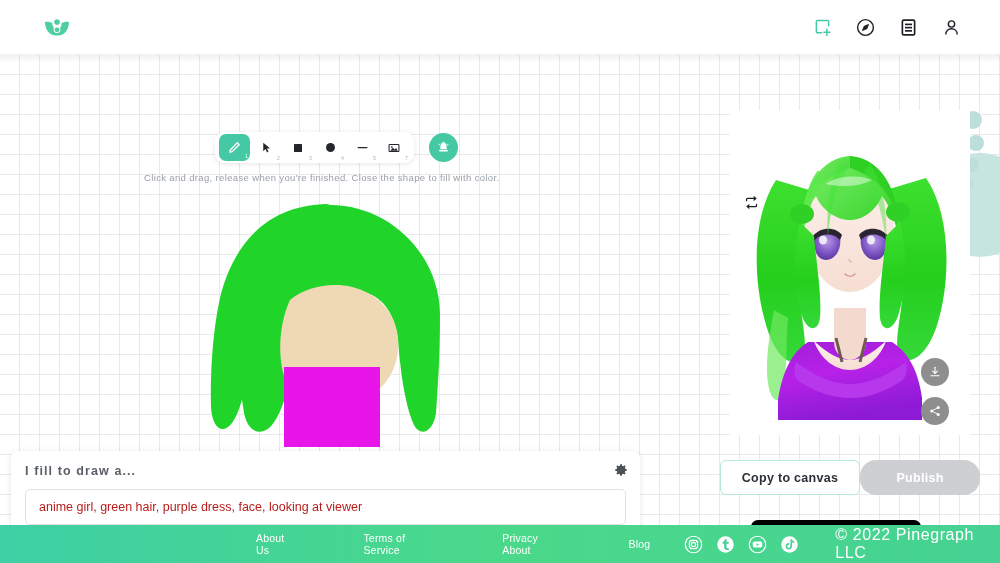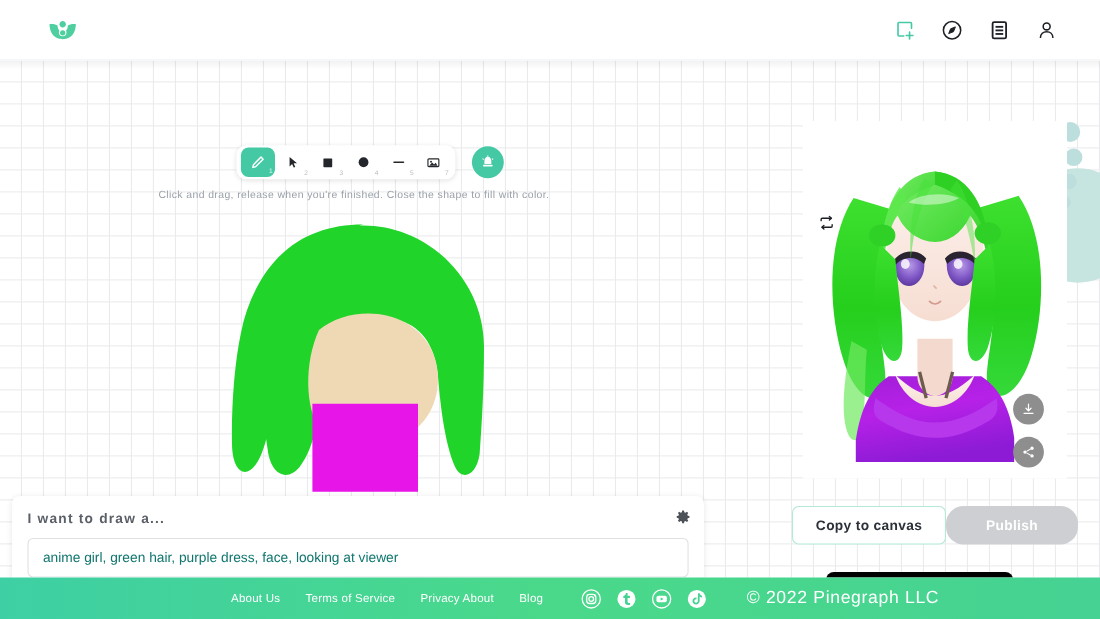--- a/index.html
+++ b/index.html
@@ -81,21 +81,21 @@
   .prompt-title {
     font-size: 12.5px; font-weight: bold; color: #5b6068; letter-spacing: 1.1px;
   }
   .gear-btn {
     position: absolute; right: 12px; top: 12px; width: 14px; height: 14px;
     cursor: pointer; display:flex; align-items:center; justify-content:center;
   }
   .prompt-input {
     margin-top: 11px; width: 601px; height: 36px;
     border: 1px solid #dfe1e5; border-radius: 5px;
-    font-family: "Liberation Sans", sans-serif; font-size: 12.5px; color: #0f766e;
+    font-family: "Liberation Sans", sans-serif; font-size: 12.5px; color: #b91c1c;
     padding: 0 13px; outline: none; background: #fff;
   }
 
   
   .result-panel { position: absolute; left: 700px; top: 55px; width: 300px; height: 470px; z-index: 10; }
   .deco { position: absolute; right: 0; top: 0; width: 140px; height: 170px; overflow: hidden; }
   .result-img-box {
     position: absolute; left: 30px; top: 0px; width: 240px; height: 325px;
     overflow: hidden; background: #ffffff;
   }
@@ -134,21 +134,21 @@
   }
 
   
   .footer {
     position: absolute; left: 0; top: 525px; width: 1000px; height: 38px;
     background: linear-gradient(90deg, #3ecfa4 0%, #4ad98a 50%, #45d293 100%);
     display: flex; align-items: center; z-index: 50;
   }
   .footer-links { display: flex; align-items: center; gap: 23px; margin-left: 210px; }
   .footer-links a {
-    color: #ffffff; font-size: 10.5px; text-decoration: none; letter-spacing: .2px; cursor: pointer;
+    color: #ffffff; font-size: 10.5px; text-decoration: none; letter-spacing: .2px; cursor: pointer; margin-left: 46px;
   }
   .footer-social { display: flex; align-items: center; gap: 13px; margin-left: 34px; }
   .soc { width: 19px; height: 19px; cursor: pointer; display:flex; align-items:center; justify-content:center;}
   .copyright {
     margin-left: 36px; color: #ffffff; font-size: 16px; letter-spacing: .6px;
   }
 </style>
 </head>
 <body>
 
@@ -406,21 +406,21 @@
         <button class="publish-btn">Publish</button>
       </div>
 
       <div class="gplay">
         
         
       </div>
     </div>
 
     <div class="prompt-panel">
-      <div class="prompt-title">I want to draw a...</div>
+      <div class="prompt-title">I fill to draw a...</div>
       <div class="gear-btn">
         <svg width="14" height="14" viewBox="0 0 24 24" fill="#4d5158">
           <path d="M12 8.4 A3.6 3.6 0 1 0 12 15.6 A3.6 3.6 0 1 0 12 8.4 Z M12 10.4 A1.6 1.6 0 1 1 12 13.6 A1.6 1.6 0 1 1 12 10.4 Z"></path>
           <path d="M10.6 2 h2.8 l.5 2.6 1.9 .8 2.2-1.5 2 2 -1.5 2.2 .8 1.9 2.6 .5 v2.8 l-2.6 .5 -.8 1.9 1.5 2.2 -2 2 -2.2-1.5 -1.9 .8 -.5 2.6 h-2.8 l-.5-2.6 -1.9-.8 -2.2 1.5 -2-2 1.5-2.2 -.8-1.9 -2.6-.5 v-2.8 l2.6-.5 .8-1.9 -1.5-2.2 2-2 2.2 1.5 1.9-.8 Z"></path>
         </svg>
       </div>
       <input class="prompt-input" value="anime girl, green hair, purple dress, face, looking at viewer" style="">
       
     </div>
   </div>

